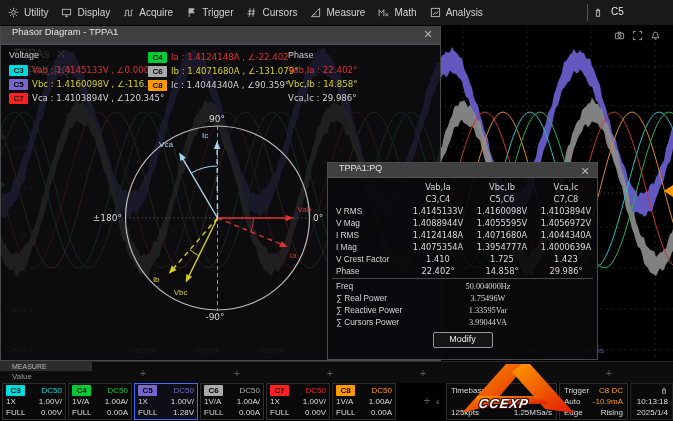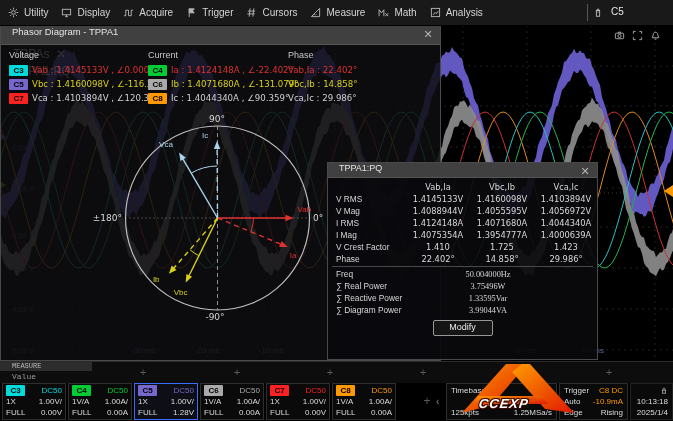--- a/index.html
+++ b/index.html
@@ -41,21 +41,21 @@
   .pq-dlg .ttl{font-size:9px;}
   .pqrow{display:grid;grid-template-columns:78px 64px 64px 64px;height:12px;align-items:center;font-size:8.3px;color:#d8d8d8;}
   .pqrow .lab{padding-left:8px;text-align:left;white-space:nowrap;}
   .pqrow .val{text-align:center;font-family:"DejaVu Sans",sans-serif;}
   .pqsep{height:1px;background:#484848;margin:1px 4px;}
   .pqsum{display:grid;grid-template-columns:84px 152px;height:12px;align-items:center;font-size:8.3px;color:#d8d8d8;}
   .pqsum .lab{padding-left:8px;white-space:nowrap;}
   .pqsum .val{text-align:center;font-family:Liberation Serif, serif;}
   .modify{display:block;margin:4px auto 0;width:58px;height:14px;background:#151515;border:1px solid #979797;border-radius:2px;color:#ececec;font-size:9px;line-height:12px;text-align:center;}
   
-  .mstrip{left:0;top:361px;width:673px;height:22px;background:#0d0d0d;border-top:1px solid #2a2a2a;z-index:4;font-family:Liberation Mono, monospace;}
+  .mstrip{left:0;top:361px;width:673px;height:22px;background:#0d0d0d;border-top:1px solid #2a2a2a;z-index:4;}
   .mtab{position:absolute;left:0;top:0;width:92px;height:9px;background:#2d2d2d;color:#b8b8b8;font-size:7px;line-height:9px;padding-left:12px;box-sizing:border-box;}
   .mval{position:absolute;left:12px;top:10px;font-size:8px;color:#9a9a9a;}
   .plus{position:absolute;color:#5c5c5c;font-size:11px;line-height:10px;transform:translate(-50%,-50%);}
   
   .chrow{left:0;top:383px;width:673px;height:38px;background:#000;z-index:4;}
   .chbox{position:absolute;top:0;width:64px;height:37px;background:#0a0a0a;border:1px solid #2e2e2e;box-sizing:border-box;padding:1px 3px;}
   .chbox.sel{border:1px solid #3b6cff;background:#0e0e16;}
   .chl{display:flex;justify-content:space-between;align-items:center;height:11px;font-size:8px;color:#dcdcdc;white-space:nowrap;}
   .infobox{position:absolute;top:0;height:37px;background:#0a0a0a;border:1px solid #2e2e2e;box-sizing:border-box;padding:1px 4px;}
   .infobox .chl{height:11px;}
@@ -158,21 +158,20 @@
           <div class="ro-row">
             <span class="badge" style="background:#7766cc">C5</span>
             <span style="color:#d8d018">Vbc : 1.4160098V , ∠-116.220°</span>
           </div>
           <div class="ro-row">
             <span class="badge" style="background:#ff2222">C7</span>
             <span style="color:#d0d0d0">Vca : 1.4103894V , ∠120.345°</span>
           </div>
         </div>
         <div class="ro-col" style="left: 147px;">
-          <div class="ro-h">Current</div>
           <div class="ro-row">
             <span class="badge" style="background:#00cc33">C4</span>
             <span style="color:#e03030">Ia : 1.4124148A , ∠-22.402°</span>
           </div>
           <div class="ro-row">
             <span class="badge" style="background:#aaaaaa">C6</span>
             <span style="color:#d8d018">Ib : 1.4071680A , ∠-131.079°</span>
           </div>
           <div class="ro-row">
             <span class="badge" style="background:#ff9900">C8</span>
@@ -230,20 +229,26 @@
       <span class="xbtn">✕</span>
     </div>
     <div id="pq-table" style="padding-top:3px;">
         <div class="pqrow">
           <span class="lab"></span>
           <span class="val">Vab,Ia</span>
           <span class="val">Vbc,Ib</span>
           <span class="val">Vca,Ic</span>
         </div>
         <div class="pqrow">
+          <span class="lab"></span>
+          <span class="val">C3,C4</span>
+          <span class="val">C5,C6</span>
+          <span class="val">C7,C8</span>
+        </div>
+        <div class="pqrow">
           <span class="lab">V RMS</span>
           <span class="val">1.4145133V</span>
           <span class="val">1.4160098V</span>
           <span class="val">1.4103894V</span>
         </div>
         <div class="pqrow">
           <span class="lab">V Mag</span>
           <span class="val">1.4088944V</span>
           <span class="val">1.4055595V</span>
           <span class="val">1.4056972V</span>
@@ -279,21 +284,21 @@
         </div>
         <div class="pqsum">
           <span class="lab">∑ Real Power</span>
           <span class="val">3.75496W</span>
         </div>
         <div class="pqsum">
           <span class="lab">∑ Reactive Power</span>
           <span class="val">1.33595Var</span>
         </div>
         <div class="pqsum">
-          <span class="lab">∑ Diagram Power</span>
+          <span class="lab">∑ Cursors Power</span>
           <span class="val">3.99044VA</span>
         </div>
       </div>
     <div class="modify">Modify</div>
   </div>
 
   <div class="abs mstrip">
     <div class="mtab">MEASURE</div>
     <div class="mval">Value</div>
     <div id="mpluses">

